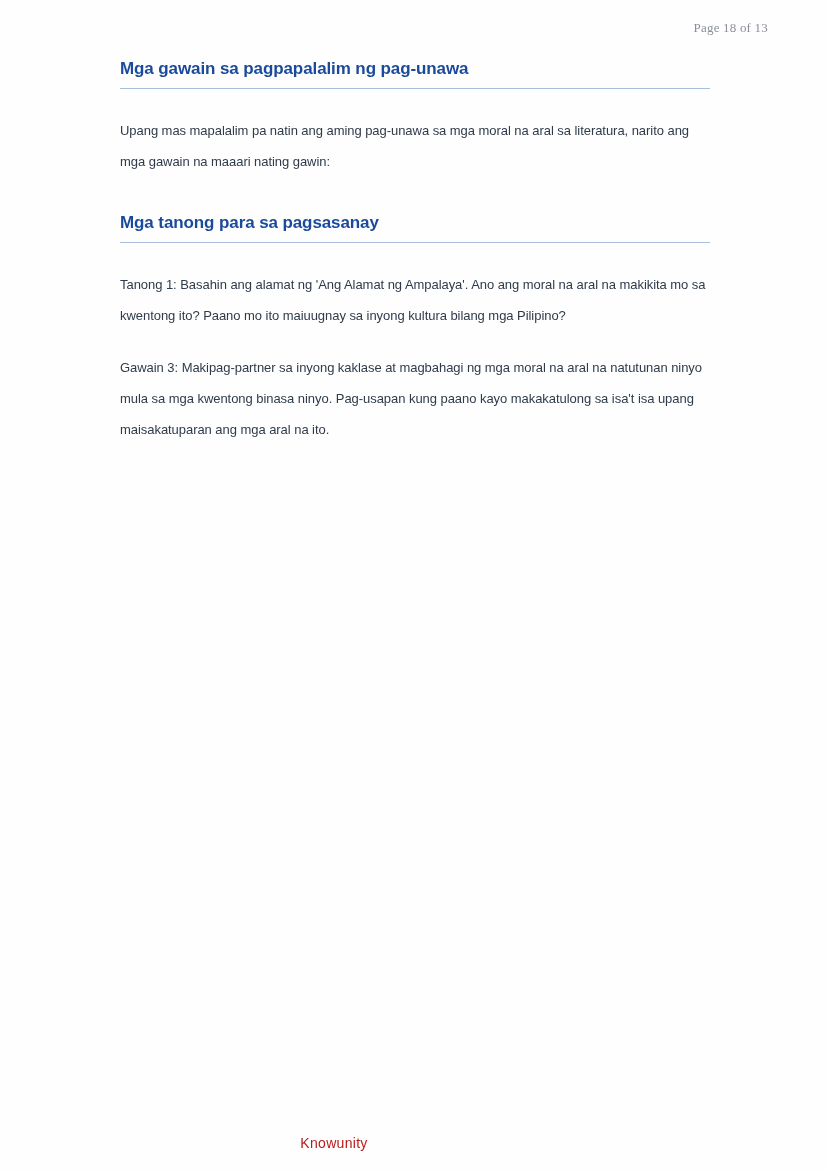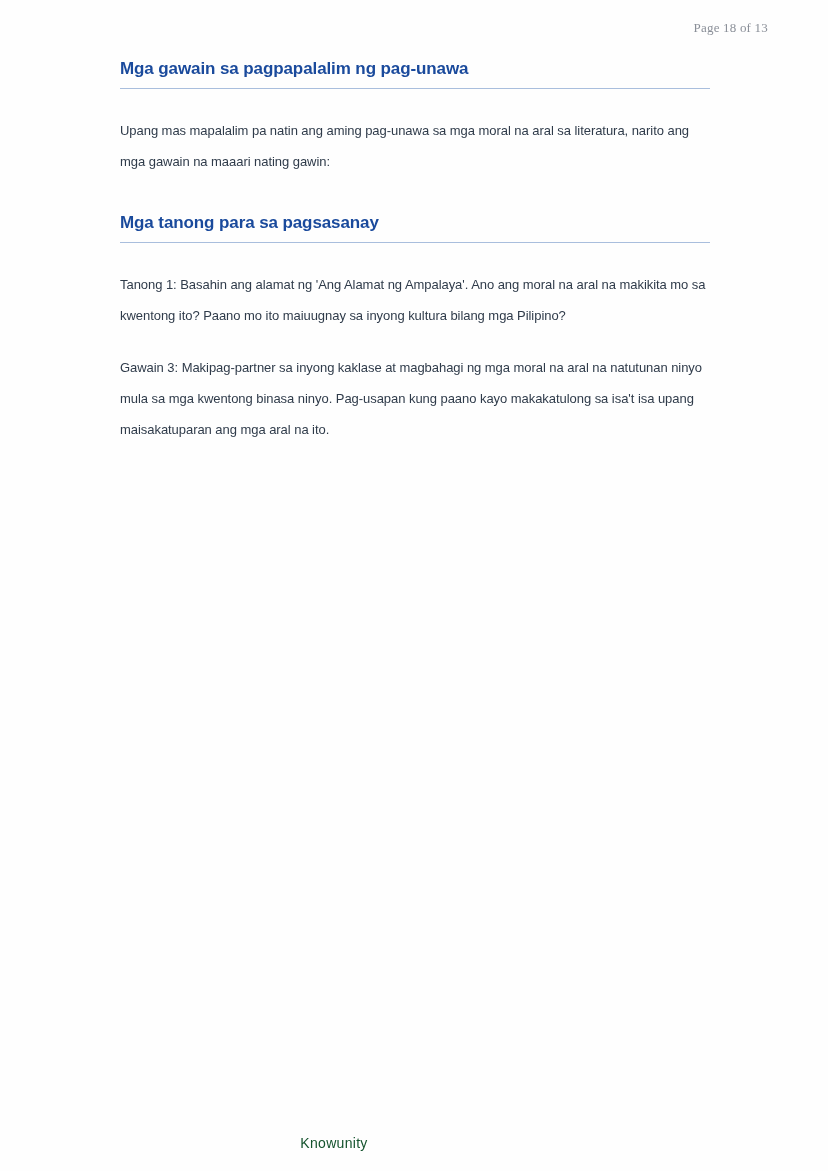--- a/index.html
+++ b/index.html
@@ -57,21 +57,21 @@
     margin: 0 0 21px 0;
     letter-spacing: -0.05px;
   }
   .footer-brand {
     position: absolute;
     bottom: 20px;
     left: 0;
     width: 668px;
     text-align: center;
     font-size: 14px;
-    color: #14532d;
+    color: #b91c1c;
     letter-spacing: 0.3px;
   }
 </style>
 </head>
 <body>
 
 <div class="page">
 
   <div class="page-number">Page 18 of 13</div>
 

